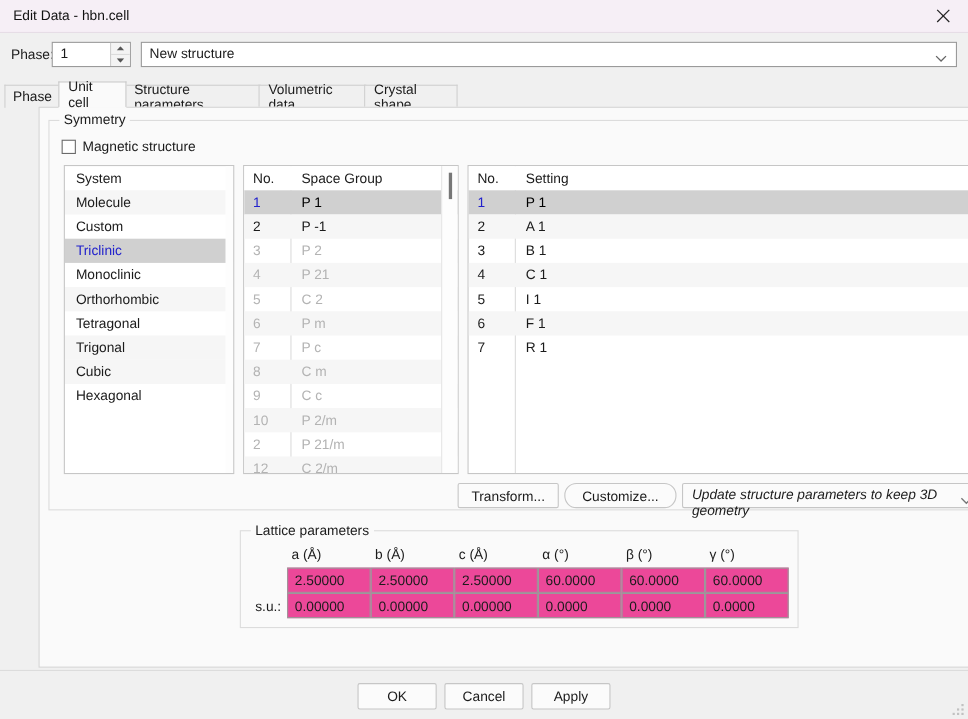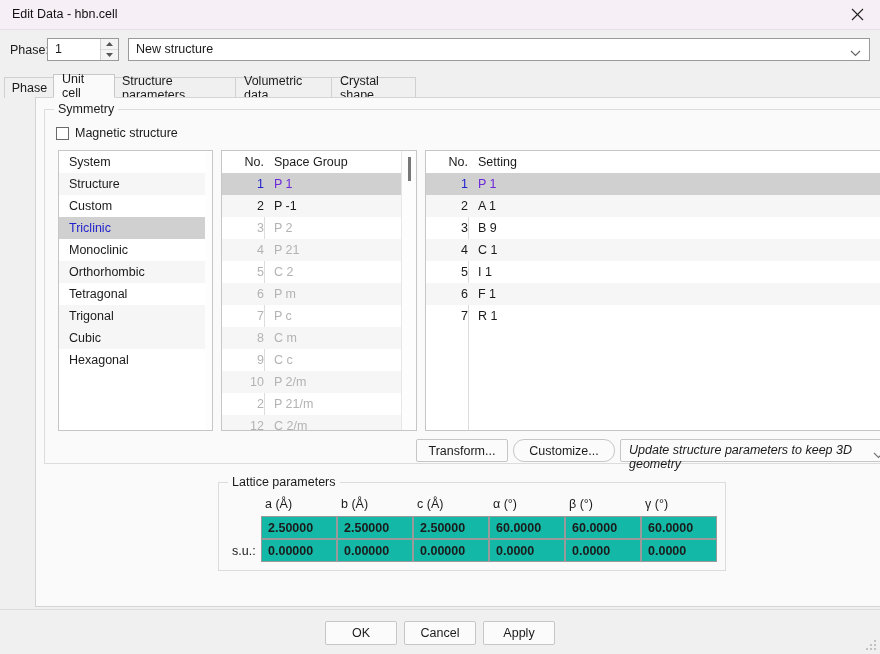--- a/index.html
+++ b/index.html
@@ -91,35 +91,34 @@
   .chk-box {
     width: 13px; height: 13px; border: 1px solid #6a6a6a; background: #fff;
     margin-right: 6px; cursor: default;
   }
   .chk-label { font-size: 12.5px; }
 
   
   .listbox {
     position: absolute; background: #fff; border: 1px solid #c6c6c6;
     overflow: hidden;
-    text-align: right;
   }
   .list-system { left: 13px; top: 40px; width: 155px; height: 281px; }
   .list-sg     { left: 176px; top: 40px; width: 196px; height: 281px; }
   .list-set    { left: 380px; top: 40px; width: 468px; height: 281px; }
 
   .lrow { height: 22px; display: flex; align-items: center; font-size: 12.5px; position: relative; }
   .lrow.alt { background: #f6f6f6; }
   .lrow.sel { background: #d0d0d0; }
   .lrow .c-no {
     width: 42px; padding-left: 8px; flex: none; color: #1b1b1b;
   }
   .lrow .c-txt { padding-left: 10px; color: #1b1b1b; }
   .lrow.dim .c-no, .lrow.dim .c-txt { color: #b3b3b3; }
-  .lrow.sel .c-txt { color: #6d28d9; }
+  .lrow.sel .c-txt { color: #000000; }
   .lrow.sel .c-no  { color: #2222cc; }
   .lrow.hdr { background: #fff; }
   .lrow.hdr .c-no, .lrow.hdr .c-txt { color: #1b1b1b; }
 
   
   .vdiv {
     position: absolute; top: 0; bottom: 0; width: 1px; background: #dcdcdc;
   }
   .list-sg .vdiv  { left: 42px; }
   .list-set .vdiv { left: 42px; }
@@ -154,23 +153,23 @@
   }
   .combo-update .txt { position: absolute; left: 8px; top: 3px; font-size: 12.5px; }
   .combo-update .arrow { position: absolute; right: 9px; top: 8px; }
 
   
   .lat-head {
     position: absolute; font-size: 12.5px; color: #1b1b1b;
   }
   .lat-su { position: absolute; left: 13px; top: 61px; font-size: 12.5px; }
   .lat-input {
-    position: absolute; background: #14b8a6; border: 1px solid #9a9a9a;
+    position: absolute; background: #ec4899; border: 1px solid #9a9a9a;
     height: 23px; font-size: 12.5px;
-    display: flex; align-items: center; padding-left: 6px; font-weight: bold;
+    display: flex; align-items: center; padding-left: 6px;
   }
 
   .btn-remove {
     position: absolute; left: 382px; top: 481px; width: 114px; height: 22px;
   }
 
   
   .footer-sep {
     position: absolute; left: 0; top: 609px; width: 880px; height: 1px; background: #dcdcdc;
   }
@@ -236,21 +235,21 @@
   <div class="groupbox gb-symmetry">
     <div class="gb-title">Symmetry</div>
 
     <div class="chk-row">
       <div class="chk-box"></div>
       <div class="chk-label">Magnetic structure</div>
     </div>
 
     <div class="listbox list-system">
       <div class="srow">System</div>
-      <div class="srow alt">Structure</div>
+      <div class="srow alt">Molecule</div>
       <div class="srow">Custom</div>
       <div class="srow sel">Triclinic</div>
       <div class="srow">Monoclinic</div>
       <div class="srow alt">Orthorhombic</div>
       <div class="srow">Tetragonal</div>
       <div class="srow alt">Trigonal</div>
       <div class="srow alt">Cubic</div>
       <div class="srow">Hexagonal</div>
       <div class="vscroll-faint"></div>
     </div>
@@ -328,21 +327,21 @@
       <div class="lrow sel">
         <span class="c-no">1</span>
         <span class="c-txt">P 1</span>
       </div>
       <div class="lrow alt">
         <span class="c-no">2</span>
         <span class="c-txt">A 1</span>
       </div>
       <div class="lrow">
         <span class="c-no">3</span>
-        <span class="c-txt">B 9</span>
+        <span class="c-txt">B 1</span>
       </div>
       <div class="lrow alt">
         <span class="c-no">4</span>
         <span class="c-txt">C 1</span>
       </div>
       <div class="lrow">
         <span class="c-no">5</span>
         <span class="c-txt">I 1</span>
       </div>
       <div class="lrow alt">

